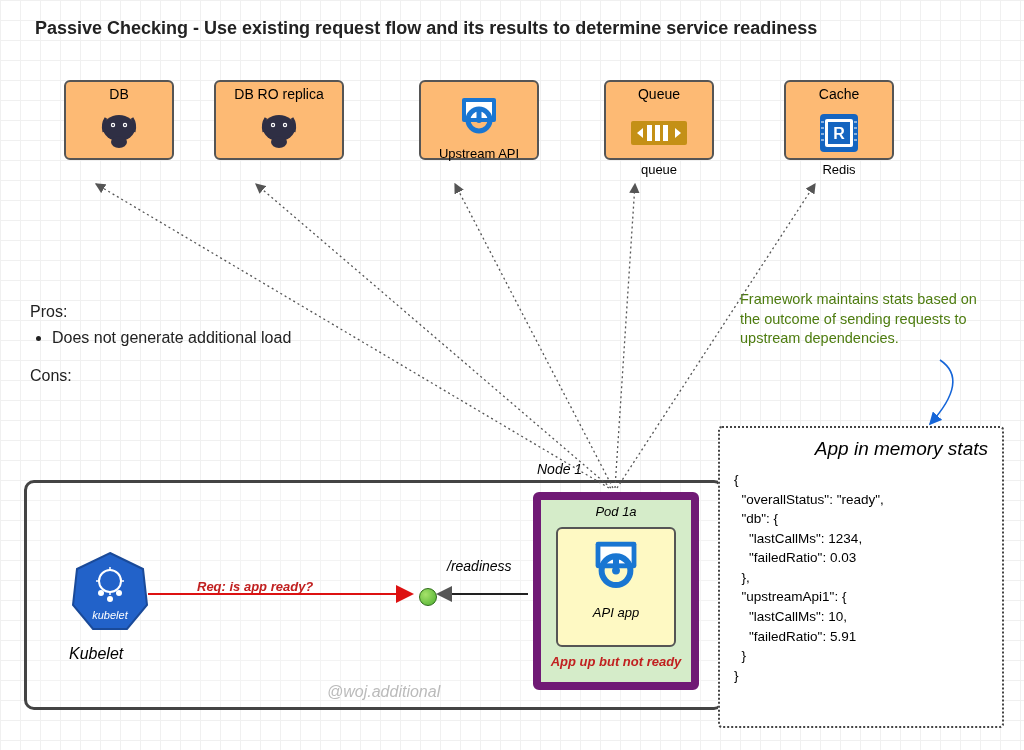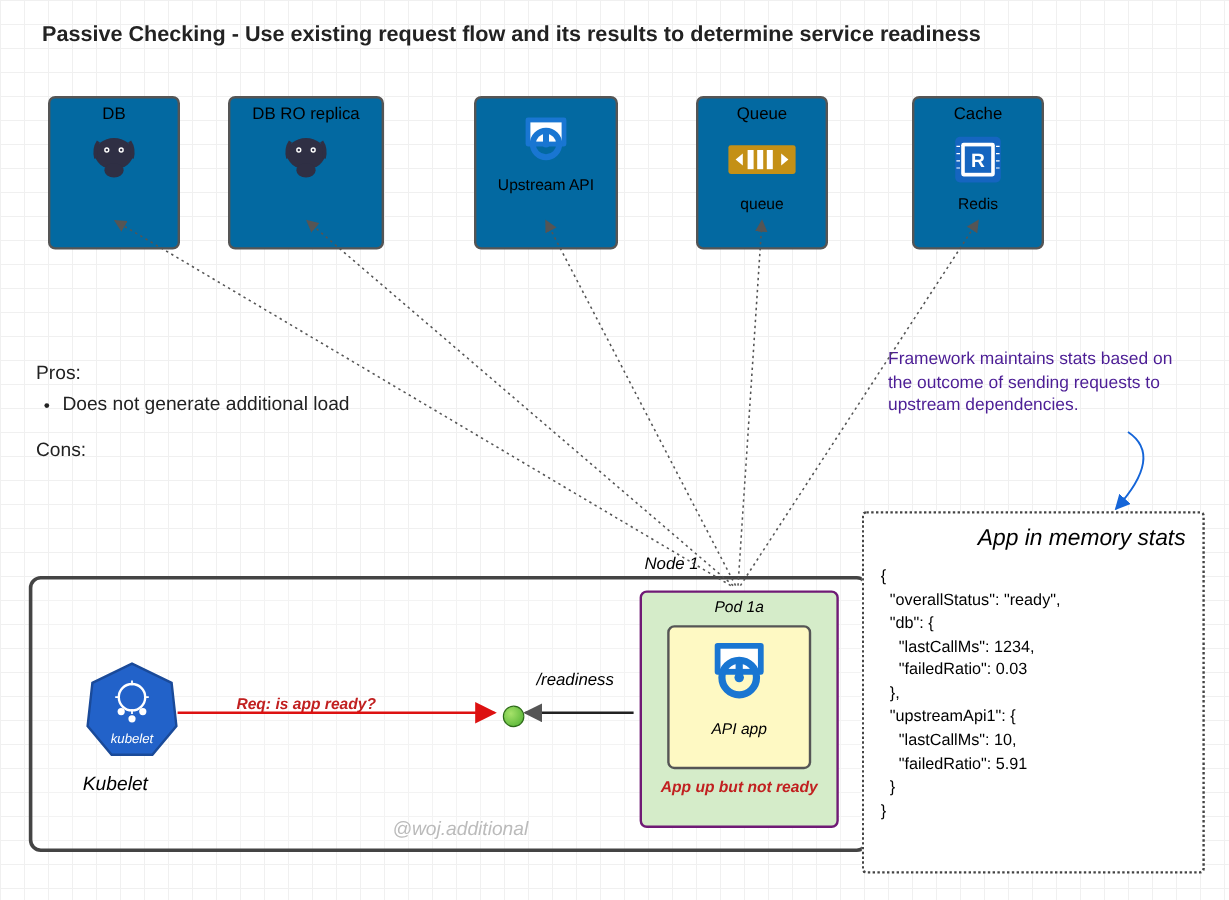--- a/index.html
+++ b/index.html
@@ -24,27 +24,28 @@
     left: 22px;
     font-size: 18px;
     font-weight: bold;
     color: #222;
     padding-left: 13px;
   }
   .dep-box {
     position: absolute;
     top: 80px;
     width: 110px;
-    height: 128px;
+    height: 80px;
     border: 2px solid #555;
     border-radius: 6px;
-    background: #0369a1;
+    background: #fdba74;
     text-align: center;
     padding-top: 4px;
     font-size: 14px;
+    margin-left: 24px;
   }
   .dep-box .icon {
     margin-top: 4px;
     height: 54px;
     display: flex;
     align-items: center;
     justify-content: center;
   }
   .dep-box .sublabel {
     font-size: 13px;
@@ -58,21 +59,21 @@
     color: #222;
     line-height: 1.5;
   }
   .pros-cons ul { margin: 2px 0 14px 8px; padding-left: 14px; }
   .callout-text {
     position: absolute;
     top: 290px;
     left: 740px;
     width: 260px;
     font-size: 14.5px;
-    color: #4c1d95;
+    color: #4d7c0f;
     line-height: 1.35;
   }
   .node-box {
     position: absolute;
     left: 24px;
     top: 480px;
     width: 700px;
     height: 230px;
     border: 3px solid #444;
     border-radius: 10px;
@@ -84,21 +85,21 @@
     top: -22px;
     left: 510px;
     font-size: 14px;
   }
   .pod-box {
     position: absolute;
     left: 506px;
     top: 9px;
     width: 166px;
     height: 198px;
-    border: 2px solid #701a75;
+    border: 8px solid #701a75;
     border-radius: 6px;
     background: #d5ecc9;
     text-align: center;
   }
   .pod-label { font-size: 13px; margin-top: 4px; }
   .api-box {
     margin: 8px auto 0;
     width: 120px;
     height: 120px;
     border: 2px solid #555;

